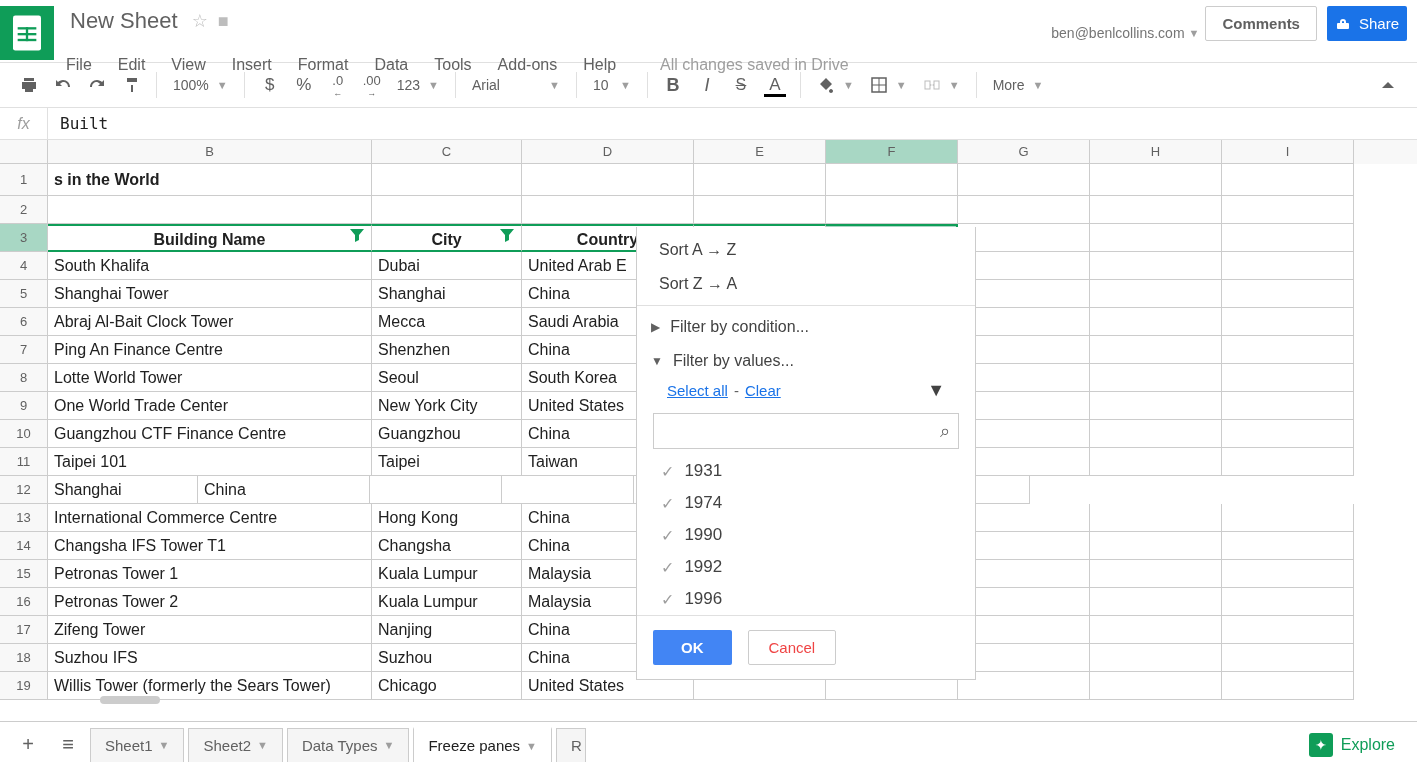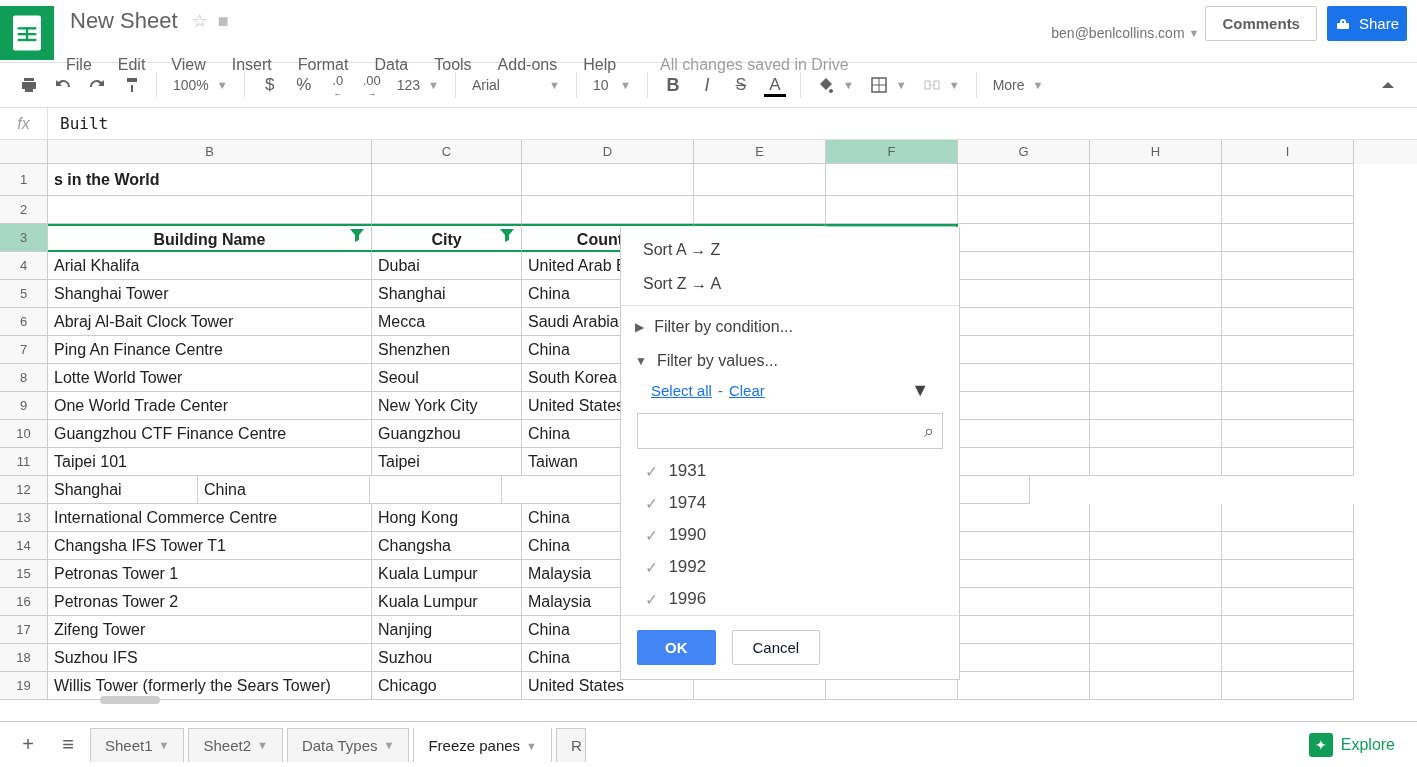--- a/index.html
+++ b/index.html
@@ -44,37 +44,37 @@
 .row-h.title-row-h{height:32px;line-height:32px}
 .cell{border-right:1px solid #ccc;border-bottom:1px solid #ccc;padding:0 6px;line-height:28px;font-size:16px;color:#212121;overflow:hidden;white-space:nowrap;background:#fff}
 .cell.title-cell{font-weight:bold;height:32px;line-height:32px}
 .hdr-cell{font-weight:bold;text-align:center;position:relative;border-top:2px solid #0f9d58;border-bottom:2px solid #0f9d58}
 .hdr-cell:first-of-type{border-left:2px solid #0f9d58}
 .hdr-cell.sel{background:#a8d7c4;border-right:2px solid #0f9d58}
 .filter-icon{position:absolute;right:6px;top:50%;transform:translateY(-50%);color:#0f9d58}
 .filter-icon svg{width:16px;height:16px}
 .hdr-cell.sel .filter-icon{color:#212121}
 .col-B{width:324px}.col-C{width:150px}.col-D{width:172px}.col-E{width:132px}.col-F{width:132px}.col-G{width:132px}.col-H{width:132px}.col-I{width:132px}
-.filter-panel{position:absolute;left:620px;top:0;width:340px;background:#fff;z-index:10;border-left:1px solid #ccc;border-right:1px solid #ccc;border-bottom:1px solid #ccc;padding-top:6px}
+.filter-panel{position:absolute;left:636px;top:0;width:340px;background:#fff;z-index:10;border-left:1px solid #ccc;border-right:1px solid #ccc;border-bottom:1px solid #ccc;padding-top:6px}
 .fp-item{padding:8px 22px;font-size:16px;color:#424242;cursor:pointer}
 .fp-sep{height:1px;background:#e0e0e0;margin:4px 0}
 .fp-expand{display:flex;align-items:center;gap:10px;padding:8px 14px;font-size:16px;color:#424242;cursor:pointer}
 .fp-arrow{color:#616161;font-size:12px}
 .fp-links{padding:2px 22px 6px 30px;font-size:15px;display:flex;align-items:center;gap:6px}
 .fp-links a{color:#1a73e8;text-decoration:underline;cursor:pointer}
 .fp-links .dash{color:#616161}
 .fp-funnel{margin-left:auto;margin-right:8px;color:#424242;font-size:18px}
 .fp-search{margin:6px 16px;border:1px solid #ccc;height:36px;display:flex;align-items:center;padding:0 8px}
 .fp-search input{flex:1;border:none;outline:none;font-size:14px}
 .fp-values{max-height:180px;overflow-y:scroll;margin:0 8px 0 16px}
 .fp-val{display:flex;align-items:center;gap:10px;padding:6px 8px;font-size:17px;color:#424242;cursor:pointer}
 .fp-check{color:#9e9e9e;font-size:16px}
 .fp-buttons{display:flex;gap:16px;padding:14px 16px;border-top:1px solid #e0e0e0}
 .fp-ok{background:#4285f4;color:#fff;border:none;padding:8px 28px;font-size:15px;font-weight:bold;border-radius:2px;cursor:pointer}
-.fp-cancel{background:#fff;border:1px solid #ccc;padding:8px 20px;font-size:15px;color:#0f172a;border-radius:2px;cursor:pointer}
+.fp-cancel{background:#fff;border:1px solid #ccc;padding:8px 20px;font-size:15px;color:#ef4444;border-radius:2px;cursor:pointer}
 .hscroll{position:absolute;left:100px;bottom:4px;width:60px;height:8px;background:#ccc;border-radius:4px}
 .sheet-tabs{position:absolute;bottom:0;left:0;right:0;height:46px;border-top:1px solid #ccc;display:flex;align-items:center;padding:0 10px;background:#fff;gap:4px}
 .tab-btn{width:36px;height:36px;display:flex;align-items:center;justify-content:center;cursor:pointer;color:#616161;font-size:20px}
 .sheet-tab{padding:8px 14px;border:1px solid #ccc;border-bottom:none;font-size:15px;color:#616161;display:flex;align-items:center;gap:6px;cursor:pointer;background:#f5f5f5}
 .sheet-tab.active{background:#fff;color:#212121;border-top:2px solid transparent}
 .explore{margin-left:auto;color:#0f9d58;font-size:16px;display:flex;align-items:center;gap:8px;cursor:pointer;padding:0 12px}
 .explore-icon{width:24px;height:24px;background:#0f9d58;border-radius:3px;display:flex;align-items:center;justify-content:center;color:#fff;font-size:14px}
 ::-webkit-scrollbar{width:12px}::-webkit-scrollbar-thumb{background:#ccc;border-radius:6px}
 </style>
 </head>
@@ -275,21 +275,21 @@
             <path fill="currentColor" d="M1 2h14l-5 6v5l-4 2V8z"></path>
           </svg></span></div>
     <div class="cell col-G"></div>
       <div class="cell col-H"></div>
       <div class="cell col-I"></div>
   </div>
 
   <div id="data-rows">
       <div class="row">
         <div class="row-h">4</div>
-  <div class="cell col-B">Arial Khalifa</div>
+  <div class="cell col-B">South Khalifa</div>
   <div class="cell col-C">Dubai</div>
   <div class="cell col-D">United Arab E</div>
   <div class="cell col-E"></div>
   <div class="cell col-F"></div>
   <div class="cell col-G"></div>
   <div class="cell col-H"></div>
   <div class="cell col-I"></div>
       </div>
       <div class="row">
         <div class="row-h">5</div>

